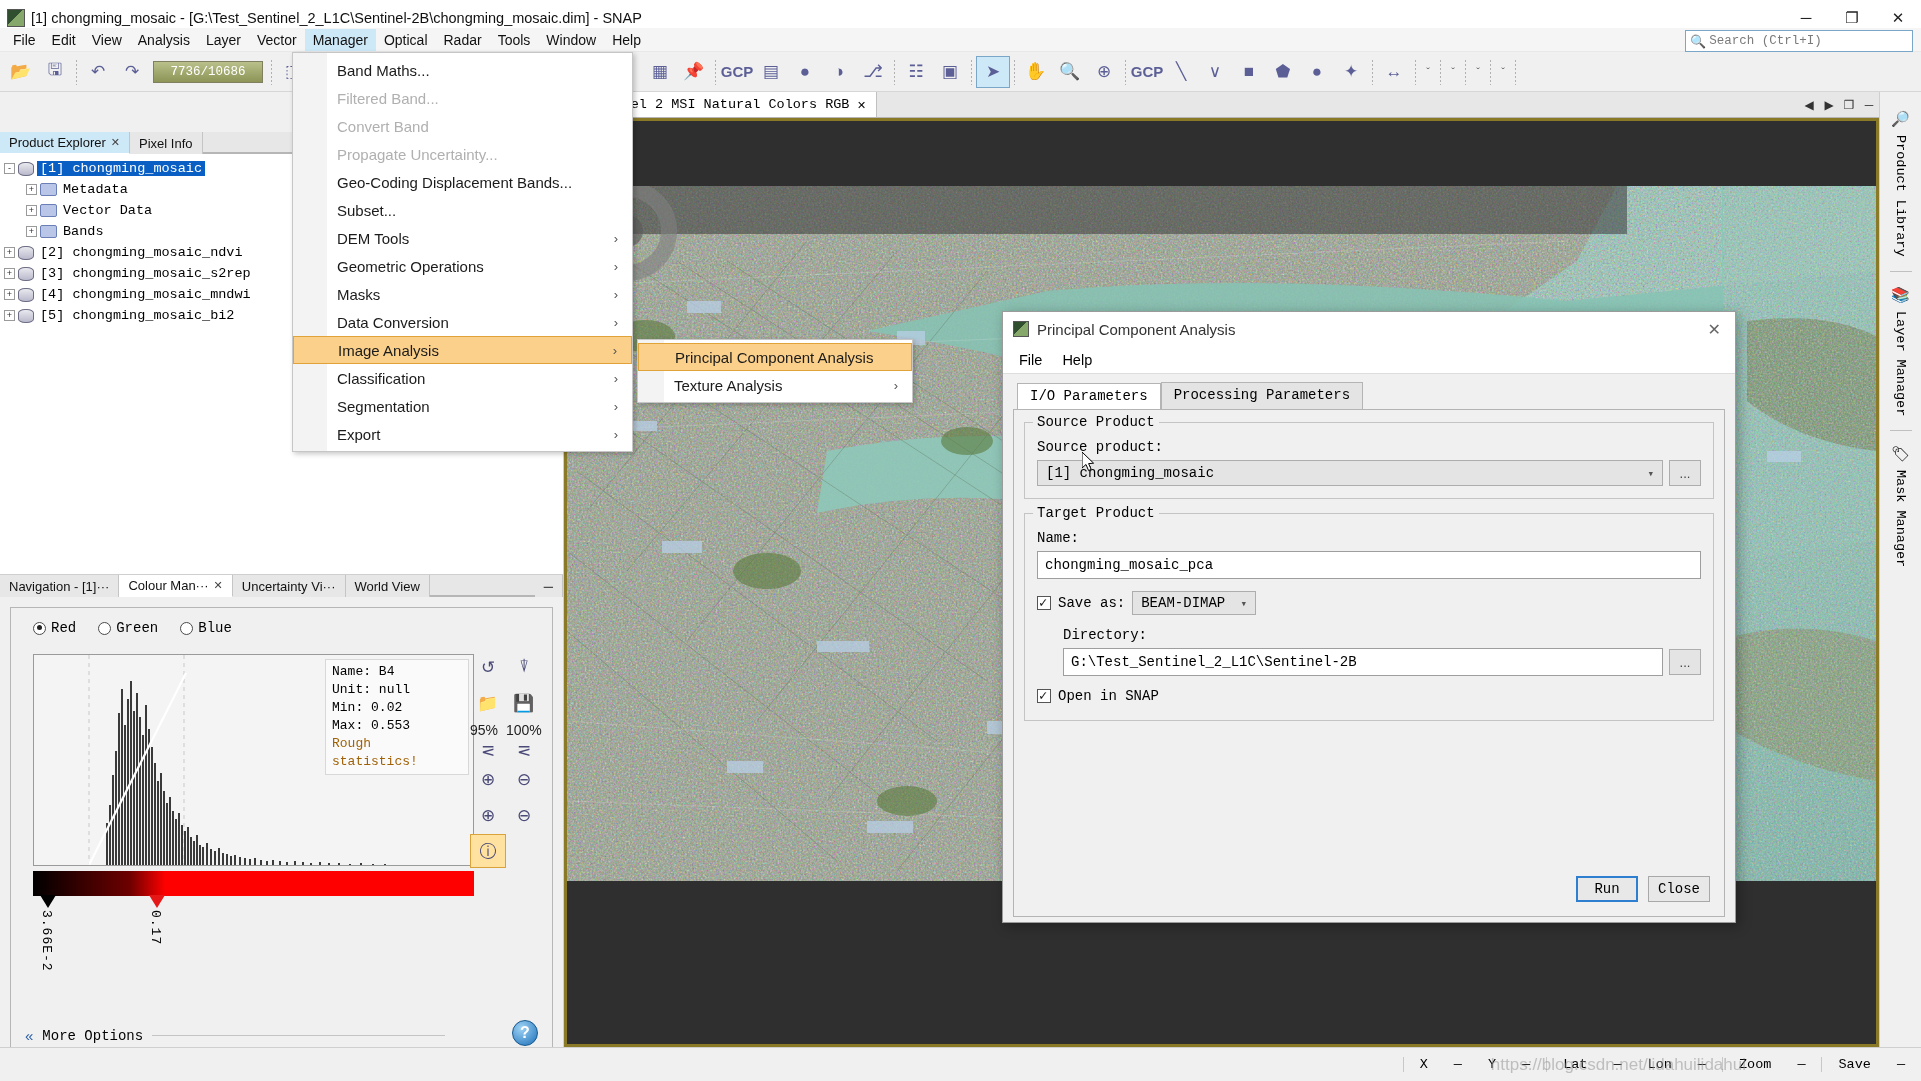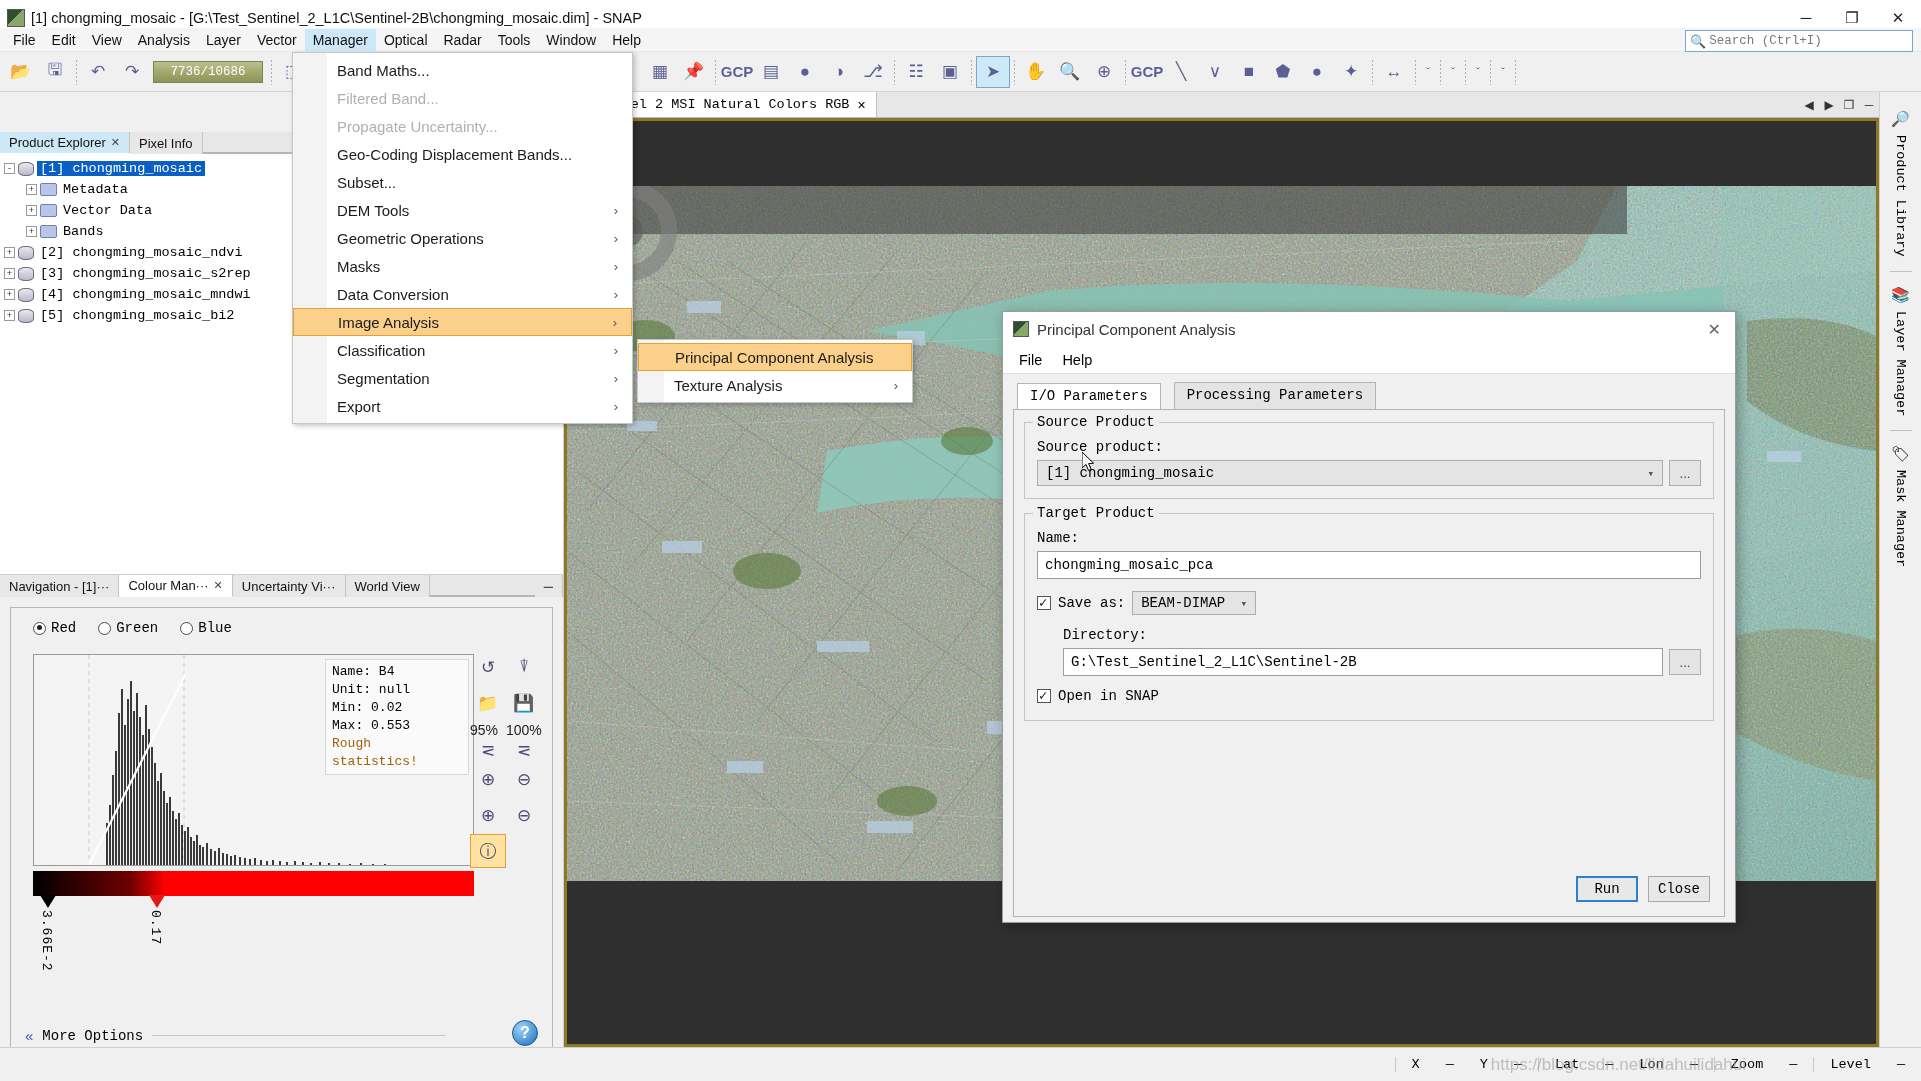--- a/index.html
+++ b/index.html
@@ -205,21 +205,21 @@
   #pca .dtitle { height:34px; background:#fff; display:flex; align-items:center;
          padding-left:10px; gap:8px; }
   #pca .dtitle .ico { width:16px; height:16px;
          background:linear-gradient(135deg,#2f4f2f 0 45%, #86a86a 45% 100%);
          border:1px solid #555; flex:none; }
   #pca .dtitle .t { font-size:15px; color:#333; }
   #pca .dtitle .x { margin-left:auto; margin-right:14px; font-size:16px; color:#666; }
   #pca .dmenu { height:28px; background:#fff; display:flex; align-items:center;
          gap:4px; padding-left:8px; border-bottom:1px solid #ddd; }
   #pca .dmenu .m { padding:2px 8px; font-size:14.5px; }
-  #pca .dtabs { display:flex; padding:8px 0 0 14px; gap:13px; background:#f0f0f0; }
+  #pca .dtabs { display:flex; padding:8px 0 0 14px; gap:0; background:#f0f0f0; }
   #pca .dtab { padding:4px 12px 5px; font-family:"Liberation Mono", monospace;
          font-size:14px; background:#e4e4e4; border:1px solid #b4b4b4;
          border-bottom:none; }
   #pca .dtab.active { background:#fff; border-bottom:1px solid #fff; position:relative; top:1px; }
   #pca .dpanel { margin:0 10px; background:#f0f0f0; border:1px solid #b4b4b4;
          height:508px; padding:12px 10px; position:relative; }
   .grp { border:1px solid #c4c4c4; padding:16px 12px 12px; margin-bottom:14px; position:relative; }
   .grp > .gtitle { position:absolute; top:-9px; left:8px; background:#f0f0f0;
          padding:0 4px; font-family:"Liberation Mono", monospace; font-size:14px; }
   .flbl { font-family:"Liberation Mono", monospace; font-size:14px; margin-bottom:5px; }
@@ -689,33 +689,36 @@
     <span>Lat</span>
     <span>—</span>
     <span>Lon</span>
     <span>—</span>
   </div>
   <div class="cell">
     <span>Zoom</span>
     <span>—</span>
   </div>
   <div class="cell">
-    <span>Level</span>
+    <span>Save</span>
     <span>—</span>
   </div>
 </div>
 <div id="watermark">https://blog.csdn.net/lidahuilidahui</div>
 
 <div id="rastermenu">
   <div class="gutter"></div>
 <div class="mrow">
       <span>Band Maths...</span>
     </div>
     <div class="mrow disabled">
       <span>Filtered Band...</span>
+    </div>
+    <div class="mrow disabled">
+      <span>Convert Band</span>
     </div>
     <div class="mrow disabled">
       <span>Propagate Uncertainty...</span>
     </div>
     <div class="mrow">
       <span>Geo-Coding Displacement Bands...</span>
     </div>
     <div class="mrow">
       <span>Subset...</span>
     </div>

